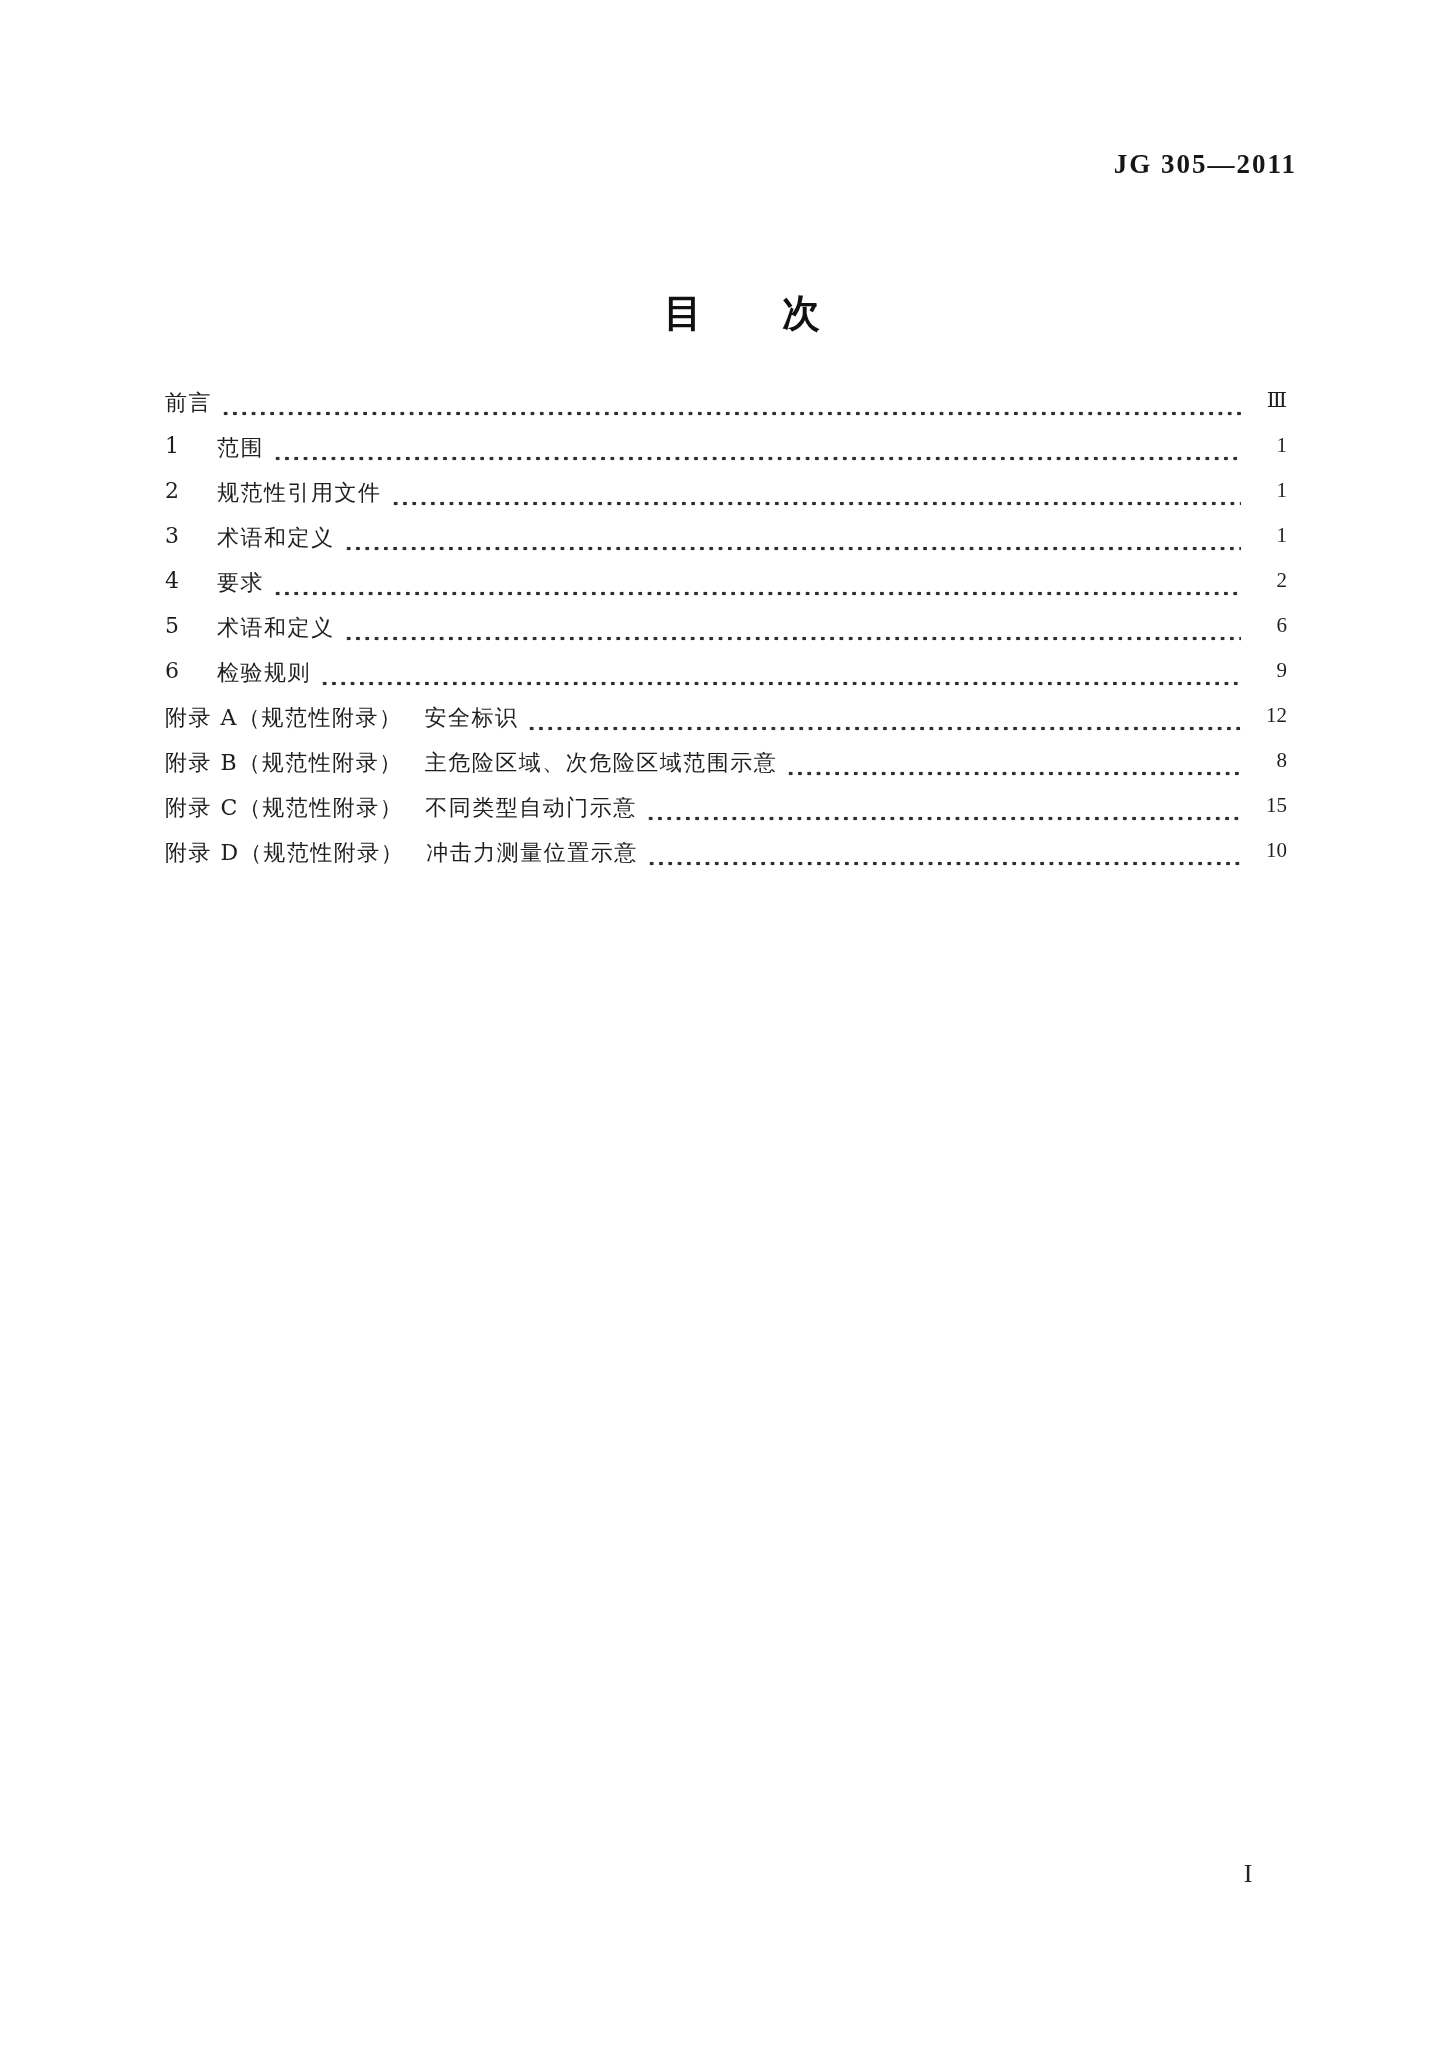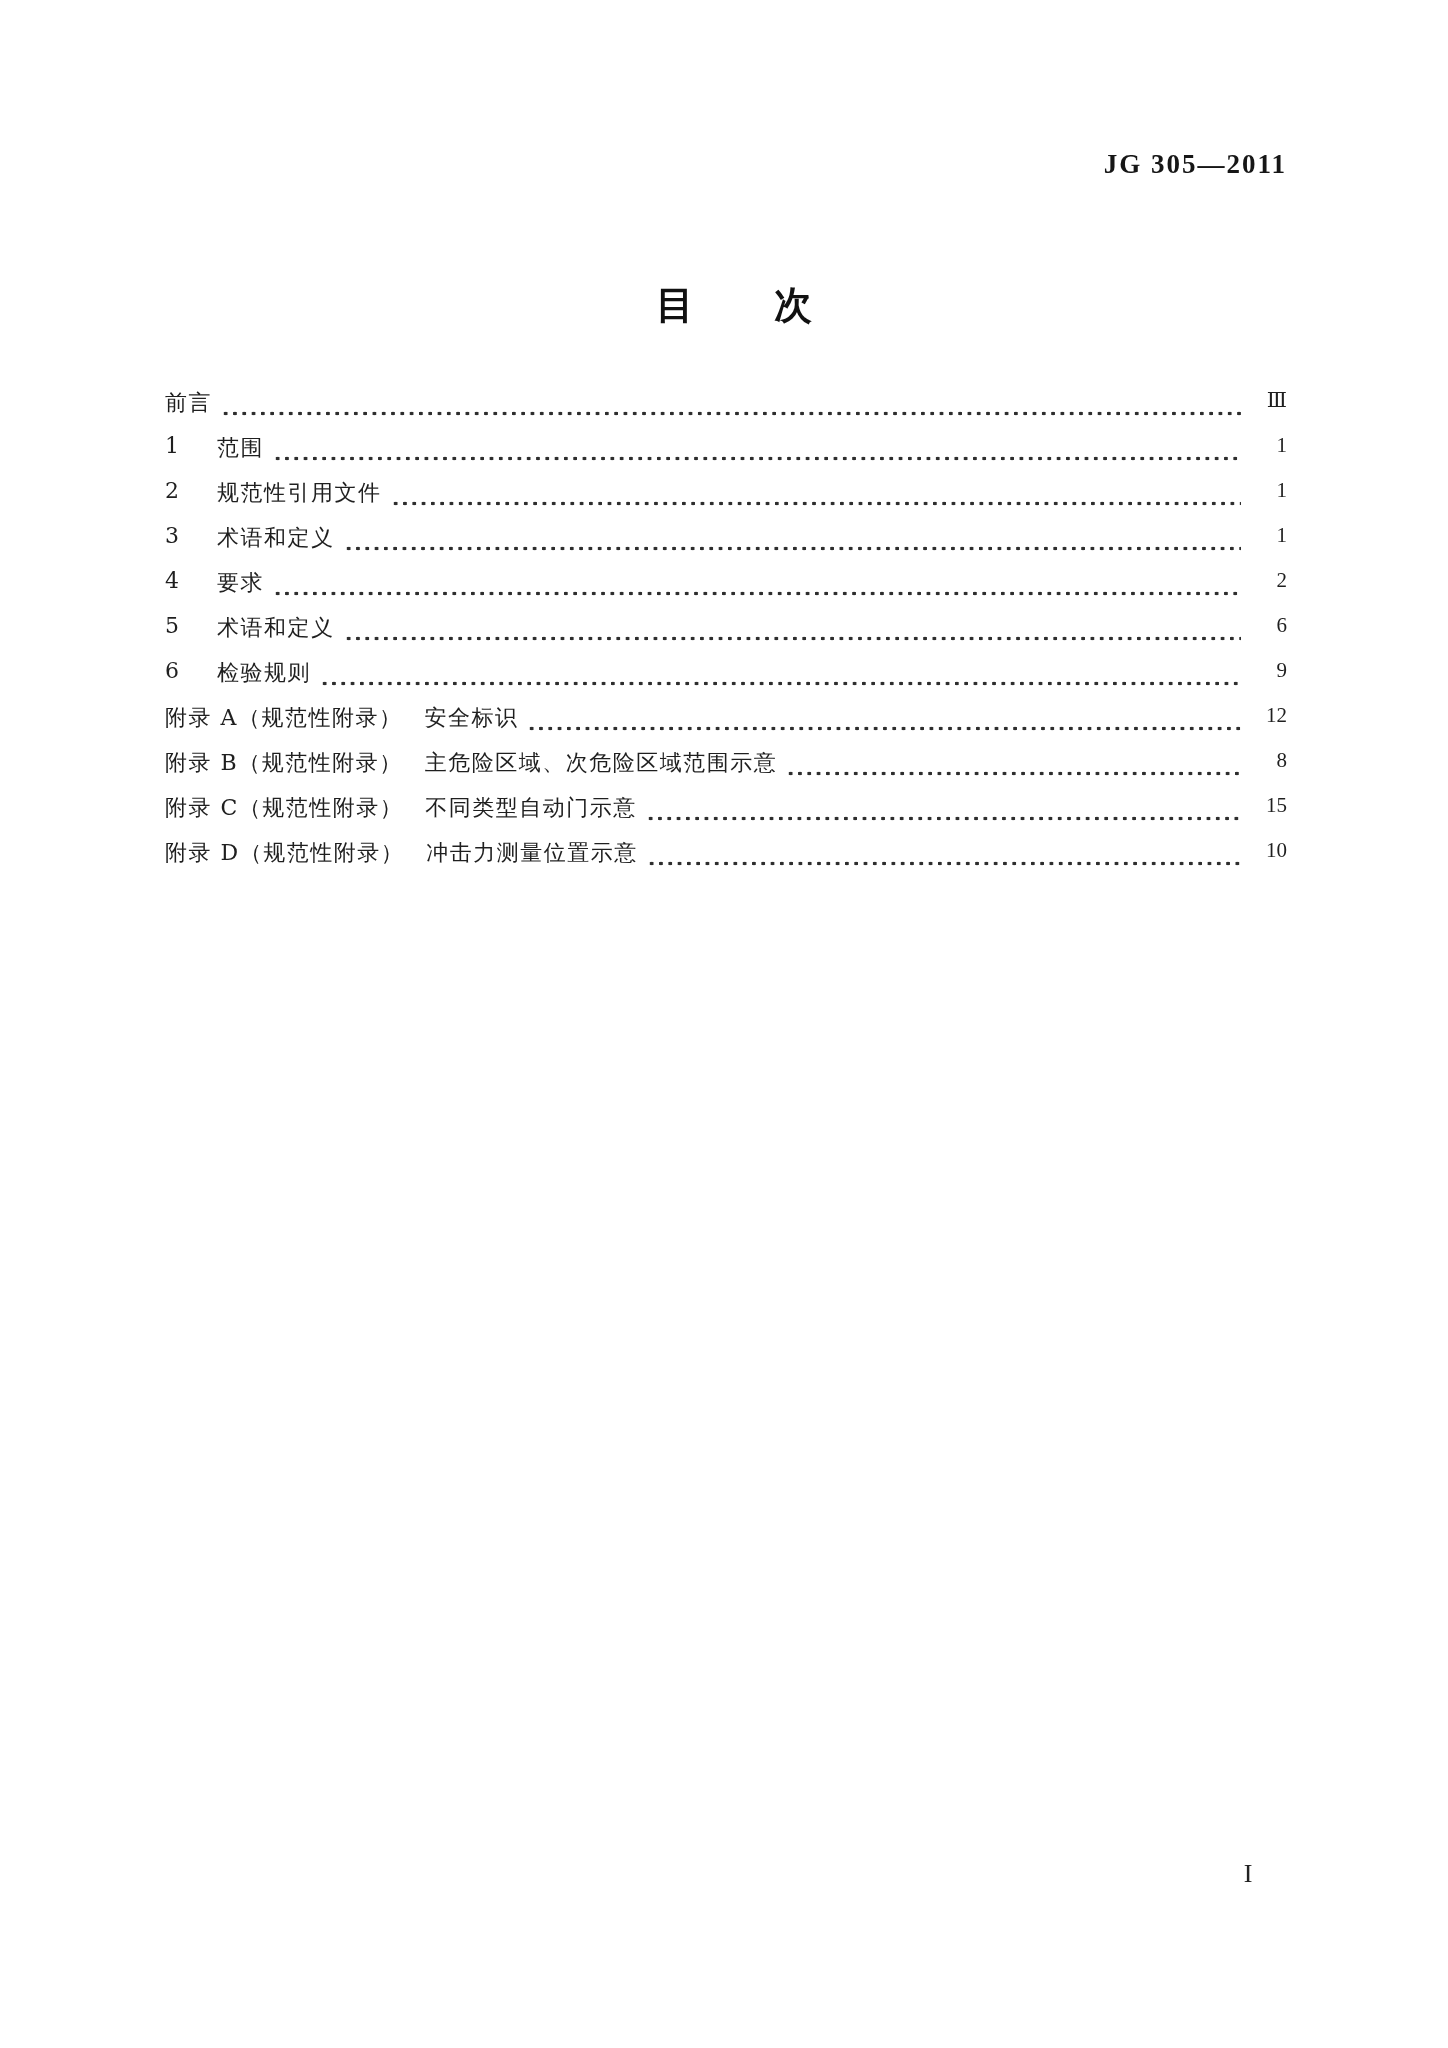--- a/index.html
+++ b/index.html
@@ -12,33 +12,33 @@
     width: 1448px;
     height: 2048px;
     background: #ffffff;
     color: #1f1f1f;
     font-family: "DejaVu Serif", "Liberation Serif", serif;
     overflow: hidden;
   }
   .header {
     position: absolute;
     top: 149px;
-    right: 161px;
+    right: 151px;
     font-size: 27px;
     font-weight: 700;
     letter-spacing: 2px;
     font-family: "Liberation Serif", "DejaVu Serif", serif;
     color: #161616;
   }
   .title {
     position: absolute;
     top: 272px;
     left: 165px;
     width: 1122px;
-    margin: 8px;
+    margin: 16px;
     text-align: center;
     font-size: 38px;
     font-weight: 700;
     font-family: "DejaVu Sans", "Liberation Sans", sans-serif;
     letter-spacing: 2.1em;
     text-indent: 2.1em;
     color: #111111;
     white-space: nowrap;
   }
   .toc {

